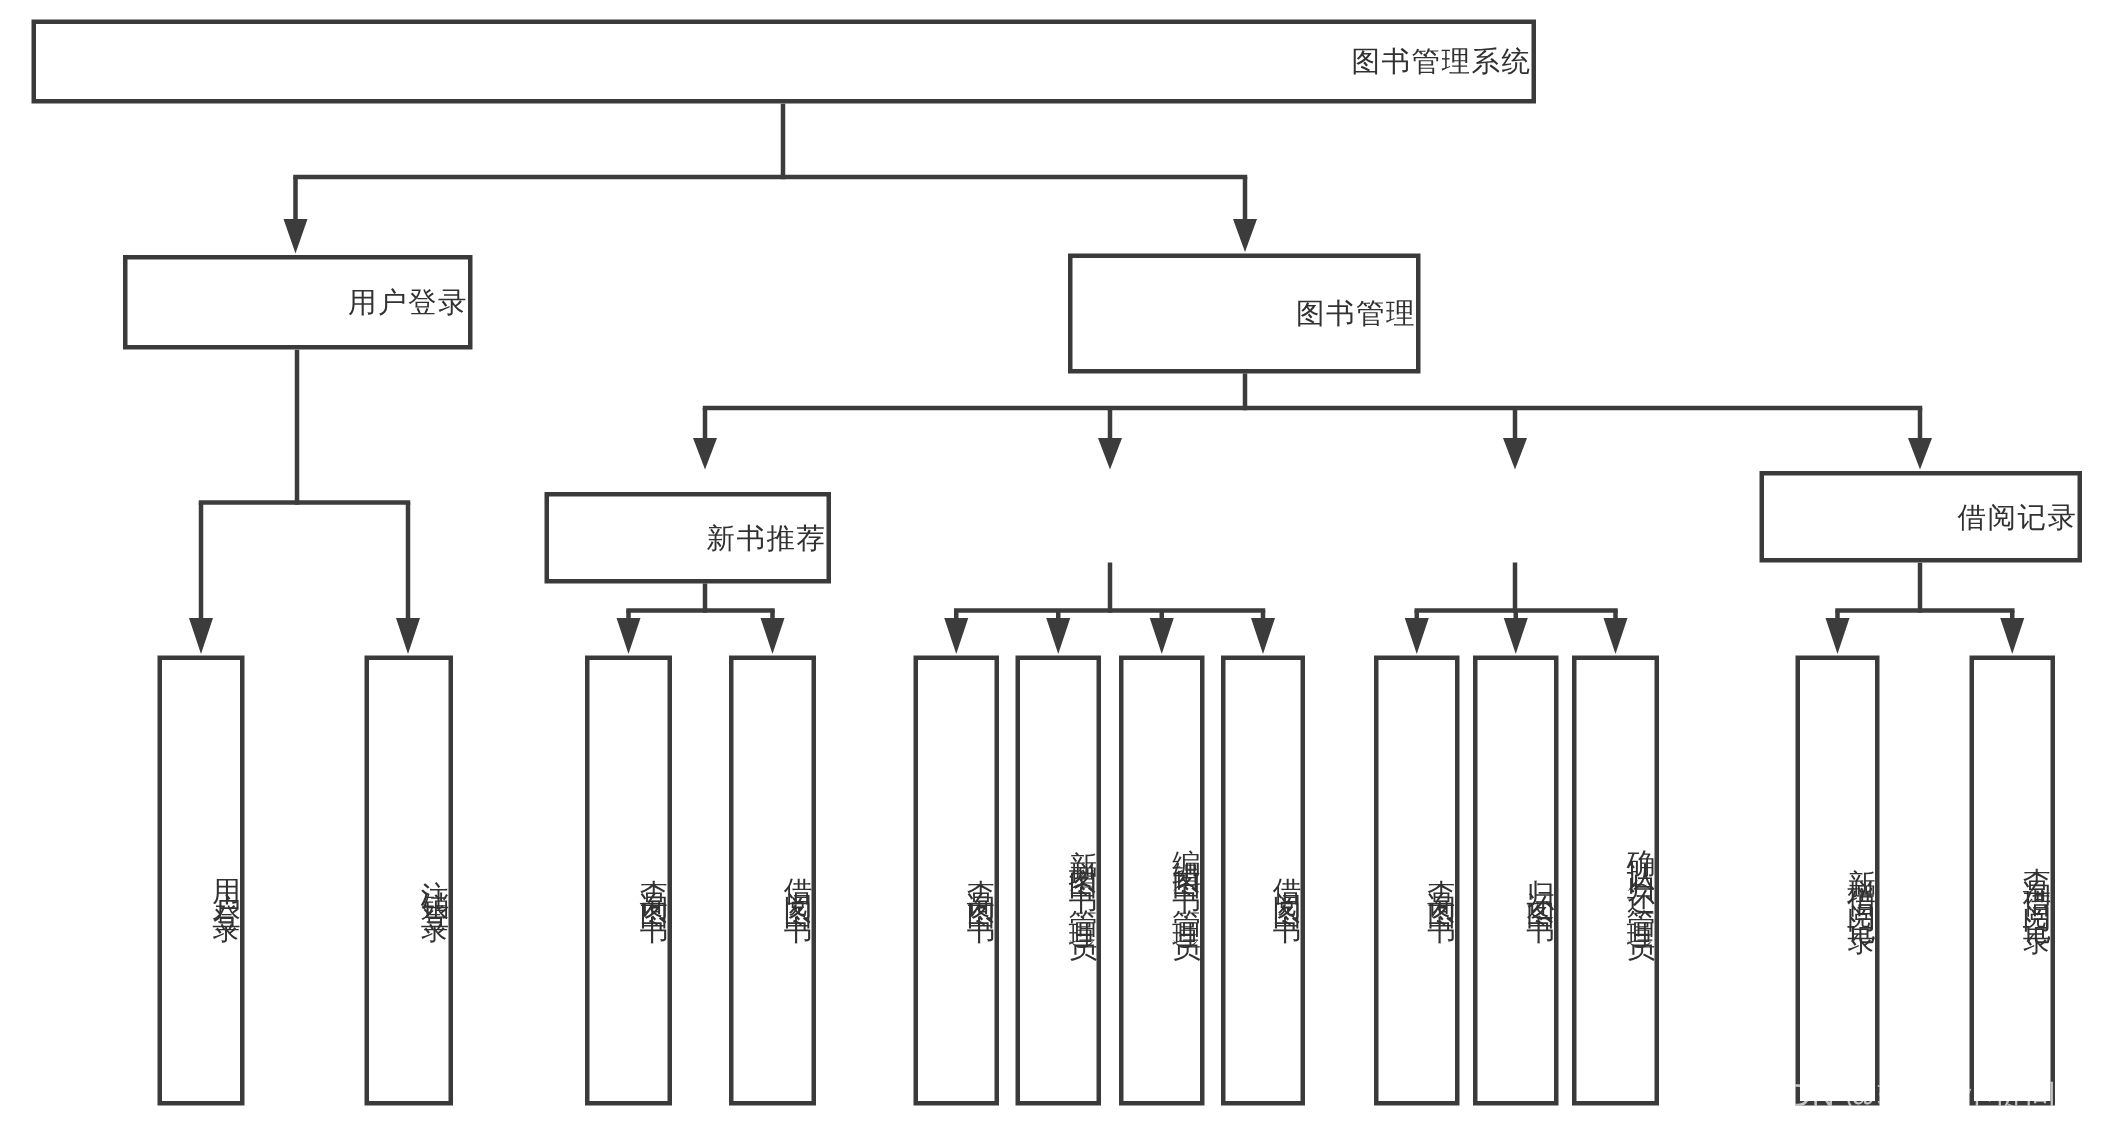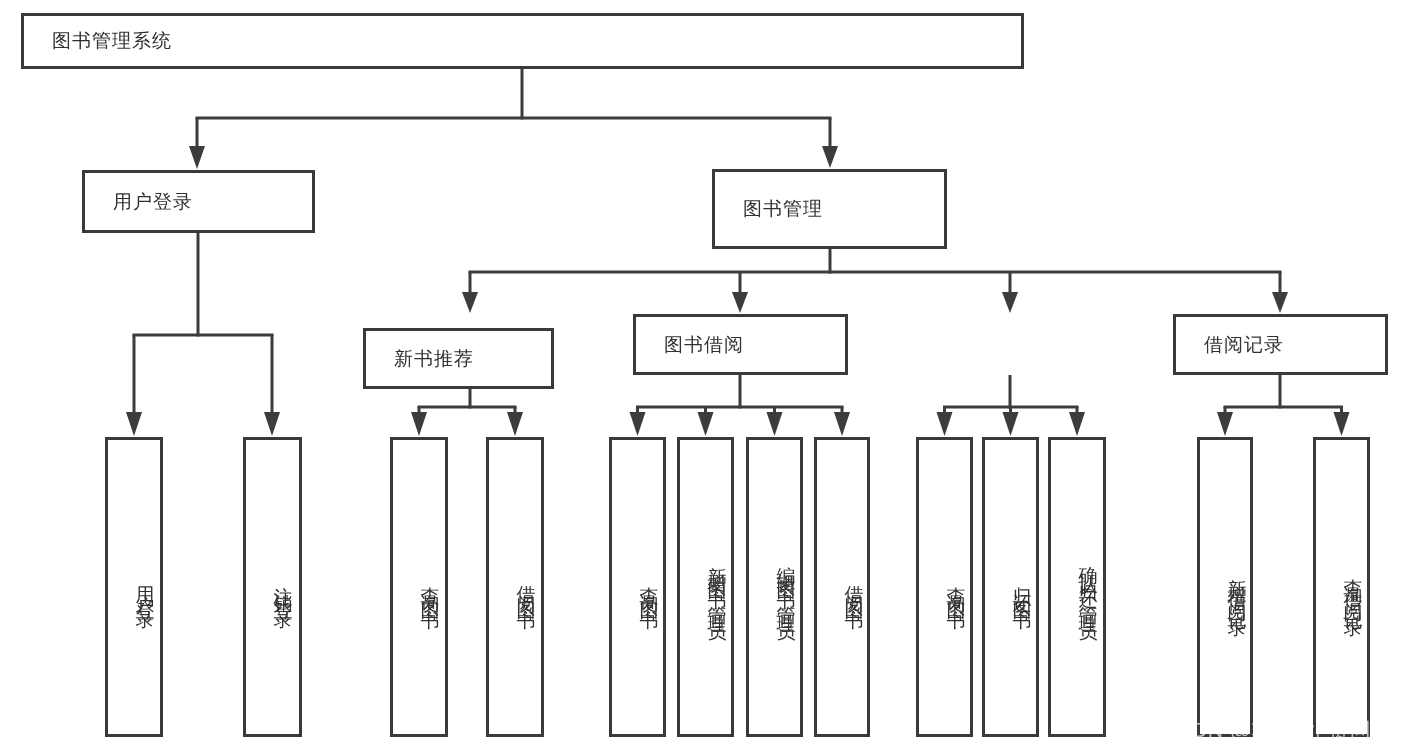--- a/index.html
+++ b/index.html
@@ -29,21 +29,21 @@
     fill: #3c3c3c;
     stroke: none;
   }
   .box {
     position: absolute;
     box-sizing: border-box;
     background: #ffffff;
     border: 3px solid #3a3a3a;
     display: flex;
     align-items: center;
-    justify-content: flex-start;
+    justify-content: flex-end;
     color: #313131;
     z-index: 2;
     padding-left: 28px;
   }
   .box .hlabel {
     font-size: 19px;
     letter-spacing: 1px;
     white-space: nowrap;
   }
   .box .vlabel {
@@ -154,23 +154,20 @@
   <div class="box" style="left:82px; top:170px; width:233px; height:63px;">
     <span class="hlabel">用户登录</span>
   </div>
   <div class="box" style="left:712px; top:169px; width:235px; height:80px;">
     <span class="hlabel">图书管理</span>
   </div>
 
   <div class="box" style="left:363px; top:328px; width:191px; height:61px;">
     <span class="hlabel">新书推荐</span>
   </div>
-  <div class="box" style="left:633px; top:314px; width:215px; height:61px;">
-    <span class="hlabel">图书借阅</span>
-  </div>
   <div class="box" style="left:1173px; top:314px; width:215px; height:61px;">
     <span class="hlabel">借阅记录</span>
   </div>
 
   <div class="box" style="left:105px; top:437px; width:58px; height:300px;">
     <span class="vlabel">用户登录</span>
   </div>
   <div class="box" style="left:243px; top:437px; width:59px; height:300px;">
     <span class="vlabel">注销登录</span>
   </div>

